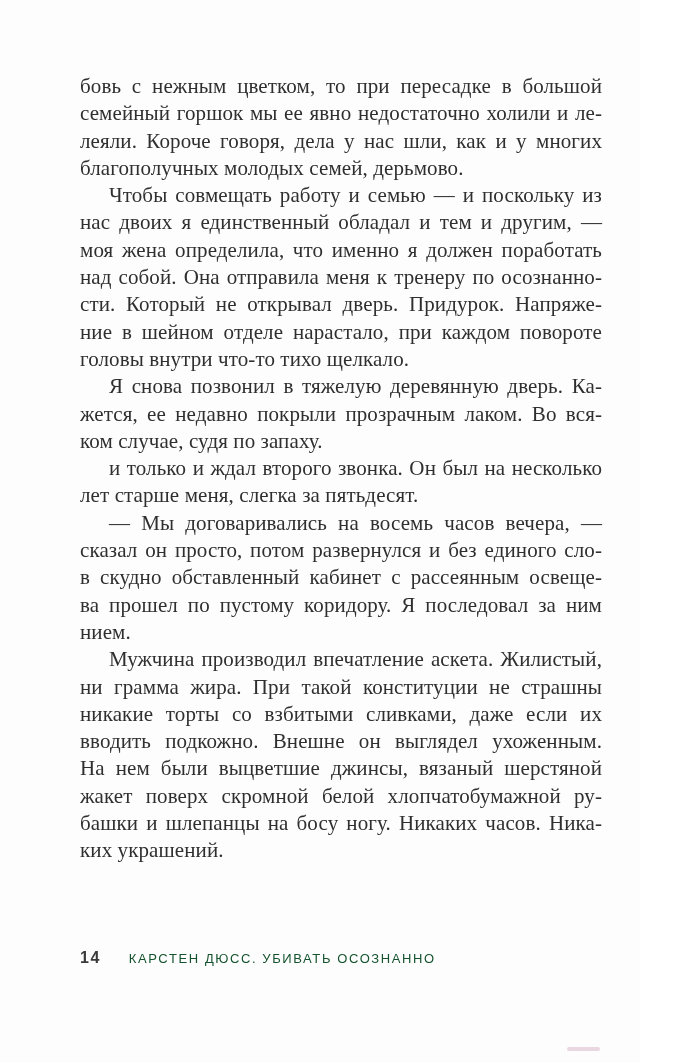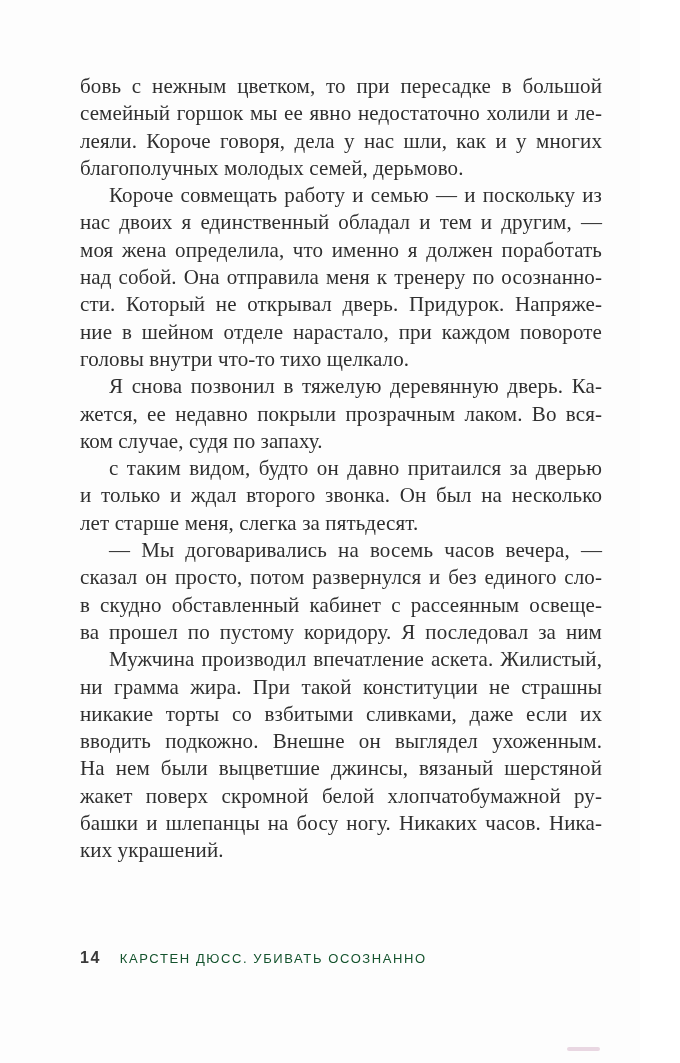--- a/index.html
+++ b/index.html
@@ -36,21 +36,21 @@
   }
   .para.indent .line:first-child {
     text-indent: 29px;
   }
   .footer {
     position: absolute;
     left: 80px;
     top: 949px;
     display: flex;
     align-items: baseline;
-    gap: 19px;
+    gap: 28px;
     font-family: "Liberation Sans", sans-serif;
   }
   .page-number {
     font-size: 16px;
     font-weight: bold;
     color: #3a3a3a;
     letter-spacing: 1.5px;
   }
   .running-title {
     font-size: 13px;
@@ -72,43 +72,43 @@
 <div class="page" style="background: rgb(253, 253, 253);">
 
   <div class="text-block" style="color: rgb(47, 47, 47);">
       <div class="para">
         <div class="line">бовь с нежным цветком, то при пересадке в большой</div>
         <div class="line">семейный горшок мы ее явно недостаточно холили и ле-</div>
         <div class="line">леяли. Короче говоря, дела у нас шли, как и у многих</div>
         <div class="line final">благополучных молодых семей, дерьмово.</div>
       </div>
       <div class="para indent">
-        <div class="line">Короче совмещать работу и семью — и поскольку из</div>
+        <div class="line">Чтобы совмещать работу и семью — и поскольку из</div>
         <div class="line">нас двоих я единственный обладал и тем и другим, —</div>
         <div class="line">моя жена определила, что именно я должен поработать</div>
         <div class="line">над собой. Она отправила меня к тренеру по осознанно-</div>
         <div class="line">сти. Который не открывал дверь. Придурок. Напряже-</div>
         <div class="line">ние в шейном отделе нарастало, при каждом повороте</div>
         <div class="line final">головы внутри что-то тихо щелкало.</div>
       </div>
       <div class="para indent">
         <div class="line">Я снова позвонил в тяжелую деревянную дверь. Ка-</div>
         <div class="line">жется, ее недавно покрыли прозрачным лаком. Во вся-</div>
         <div class="line final">ком случае, судя по запаху.</div>
       </div>
       <div class="para indent">
-        <div class="line">с таким видом, будто он давно притаился за дверью</div>
         <div class="line">и только и ждал второго звонка. Он был на несколько</div>
         <div class="line final">лет старше меня, слегка за пятьдесят.</div>
       </div>
       <div class="para indent">
         <div class="line">— Мы договаривались на восемь часов вечера, —</div>
         <div class="line">сказал он просто, потом развернулся и без единого сло-</div>
         <div class="line">в скудно обставленный кабинет с рассеянным освеще-</div>
         <div class="line">ва прошел по пустому коридору. Я последовал за ним</div>
+        <div class="line final">нием.</div>
       </div>
       <div class="para indent">
         <div class="line">Мужчина производил впечатление аскета. Жилистый,</div>
         <div class="line">ни грамма жира. При такой конституции не страшны</div>
         <div class="line">никакие торты со взбитыми сливками, даже если их</div>
         <div class="line">вводить подкожно. Внешне он выглядел ухоженным.</div>
         <div class="line">На нем были выцветшие джинсы, вязаный шерстяной</div>
         <div class="line">жакет поверх скромной белой хлопчатобумажной ру-</div>
         <div class="line">башки и шлепанцы на босу ногу. Никаких часов. Ника-</div>
         <div class="line final">ких украшений.</div>

